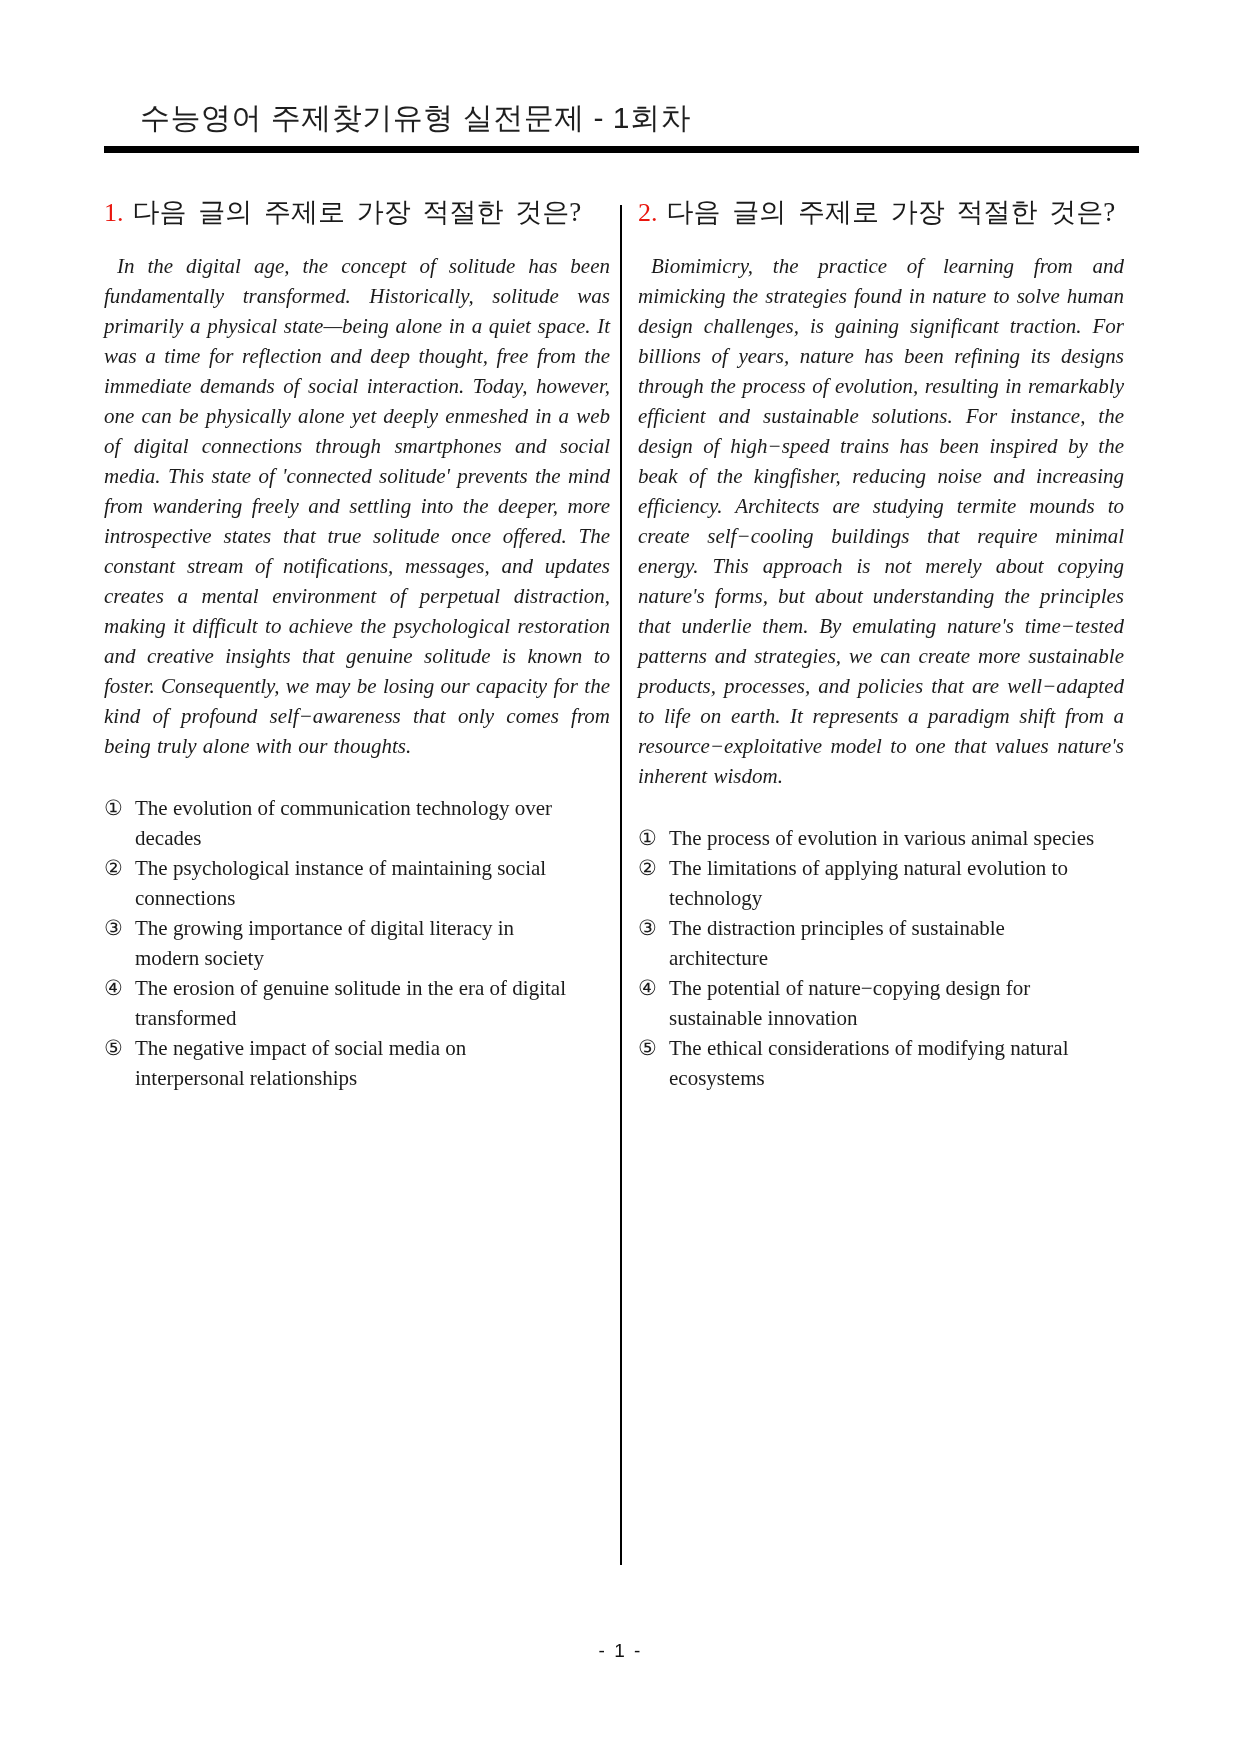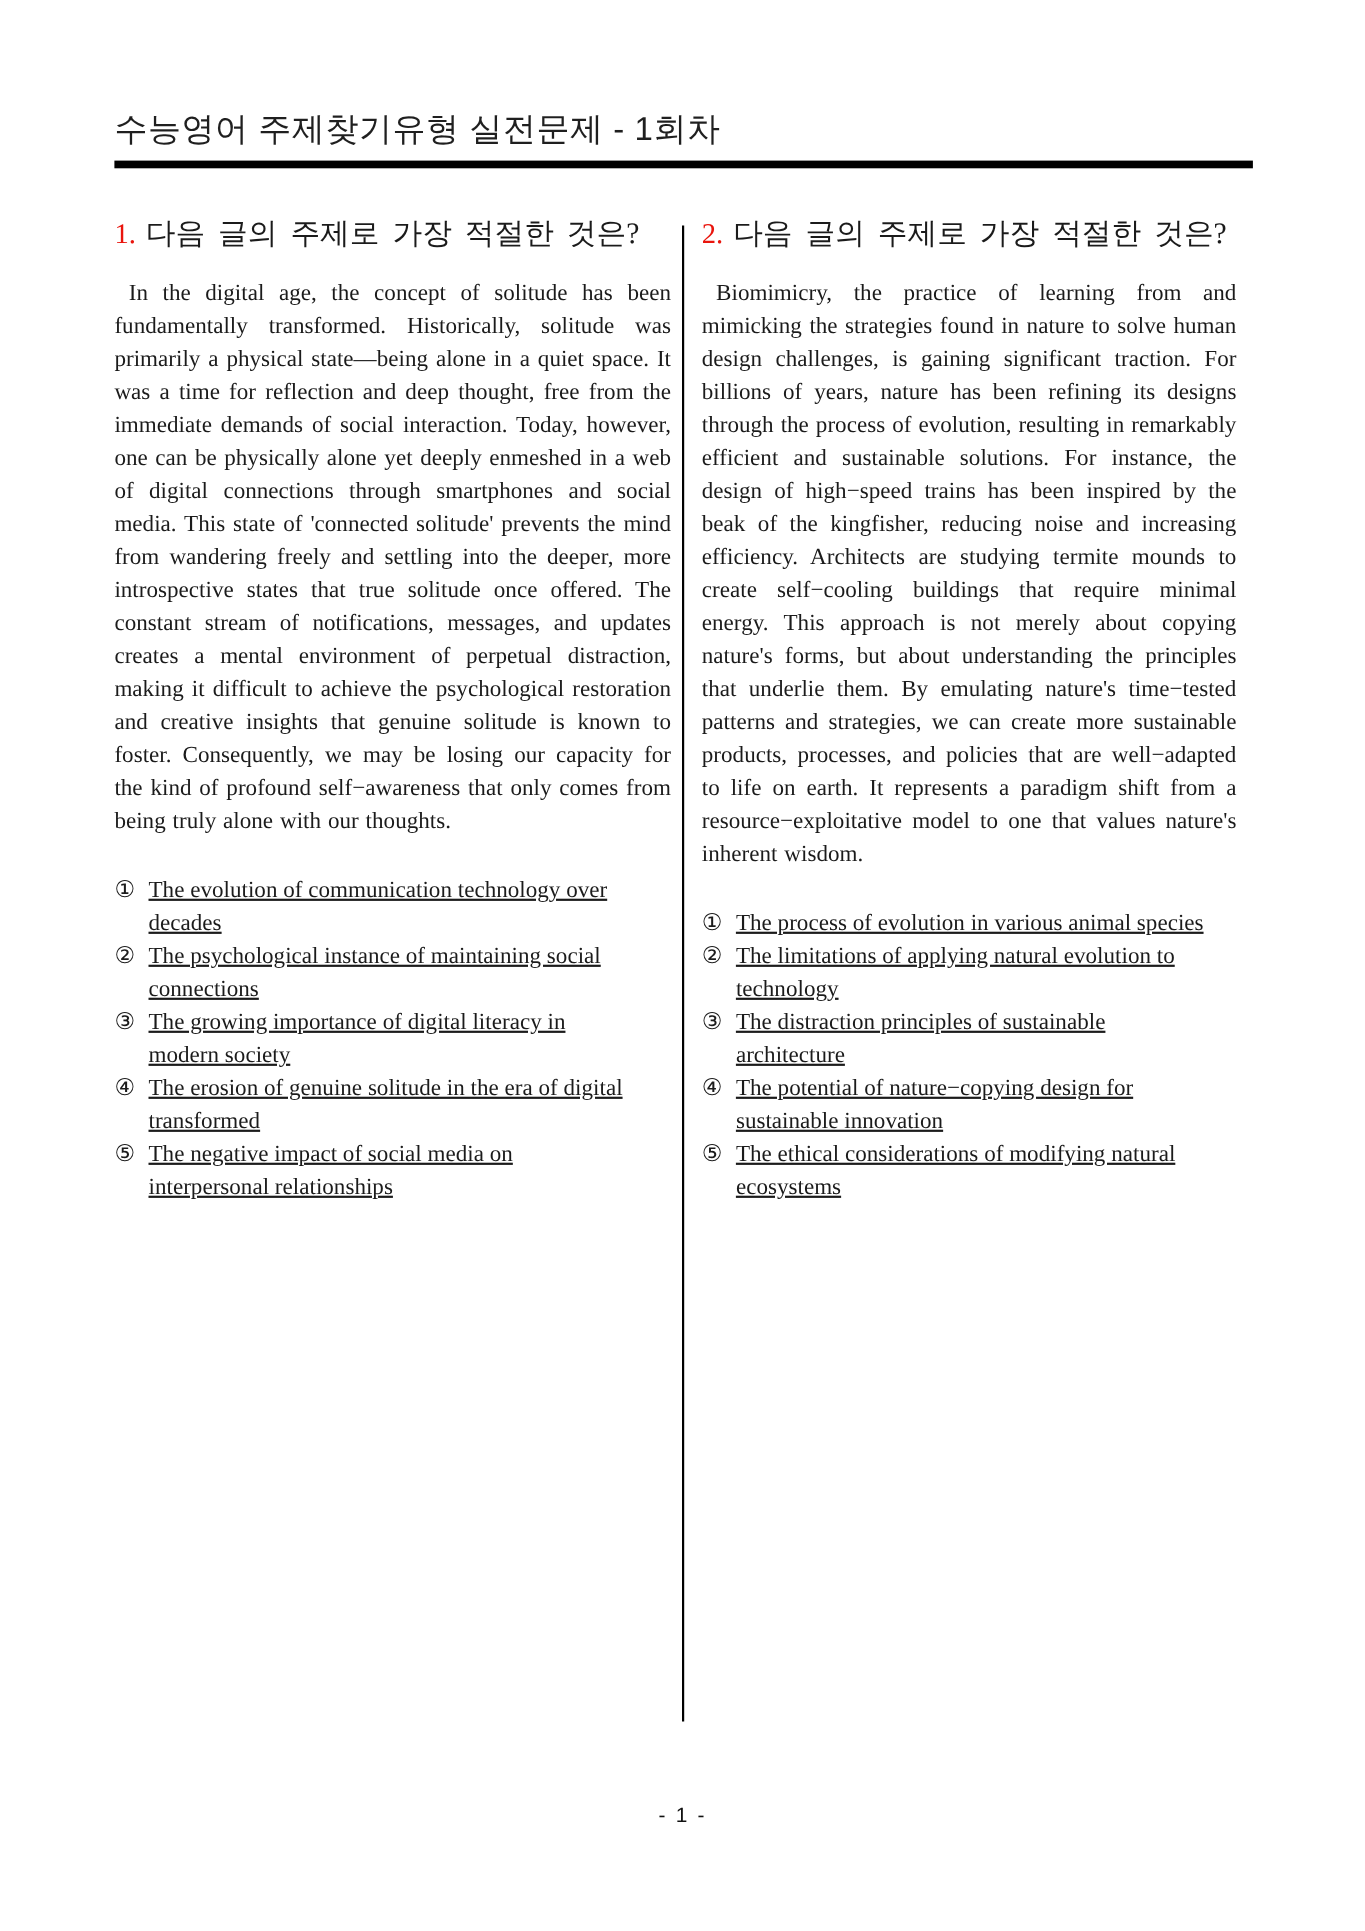--- a/index.html
+++ b/index.html
@@ -14,20 +14,21 @@
   }
   .header { position: absolute; left: 104px; top: 100px; width: 1035px; }
   .doc-title {
     font-family: "Liberation Sans", "DejaVu Sans", sans-serif;
     font-size: 30px;
     font-weight: 500;
     letter-spacing: 0.5px;
     color: #1f1f1f;
     line-height: 36px;
     white-space: nowrap;
+    margin-left: 36px;
   }
   .title-rule { margin-top: 10px; height: 7px; background: #000000; }
 
   .column-divider {
     position: absolute;
     left: 620px;
     top: 205px;
     width: 2px;
     height: 1360px;
     background: #000000;
@@ -41,26 +42,27 @@
   .q-num  { font-size: 26px; margin-right: 9px; }
   .q-prompt { font-size: 27px; word-spacing: 5px; }
 
   .passage {
     margin: 0;
     font-size: 21px;
     line-height: 30px;
     text-align: justify;
     text-indent: 13px;
     word-spacing: 1px;
+    font-style: italic;
   }
 
   .options { margin-top: 32px; font-size: 21px; line-height: 30px; }
   .option-row { display: flex; }
   .option-marker { flex: 0 0 31px; }
-  .option-text { flex: 1; white-space: pre-line; text-decoration: underline; }
+  .option-text { flex: 1; white-space: pre-line; }
 
   .footer {
     position: absolute;
     left: 0;
     right: 0;
     top: 1640px;
     text-align: center;
     font-family: "Liberation Sans", "DejaVu Sans", sans-serif;
     font-size: 19px;
     letter-spacing: 2px;

